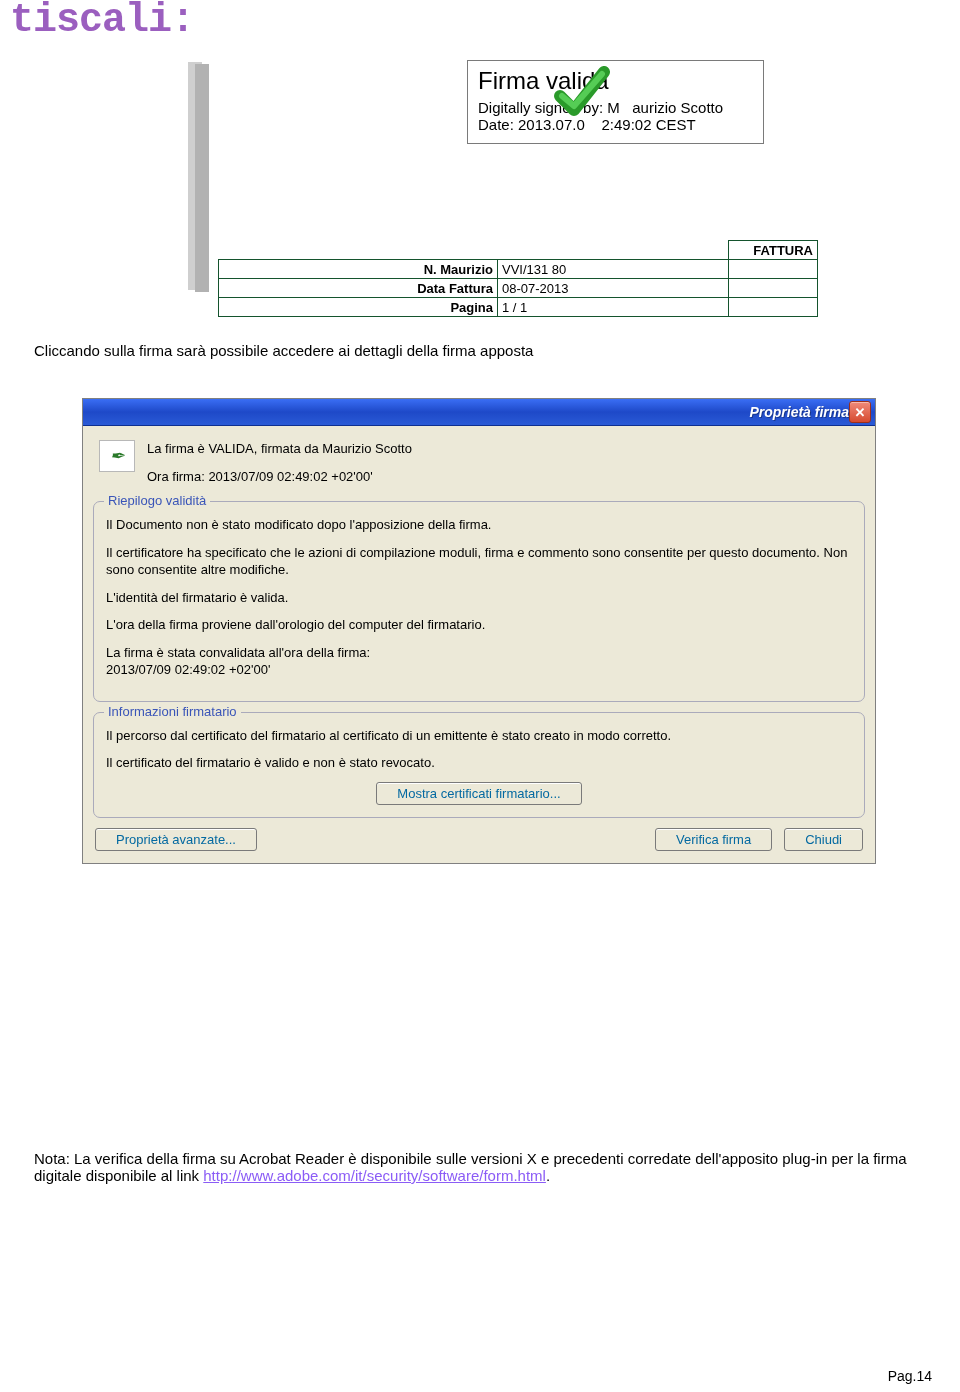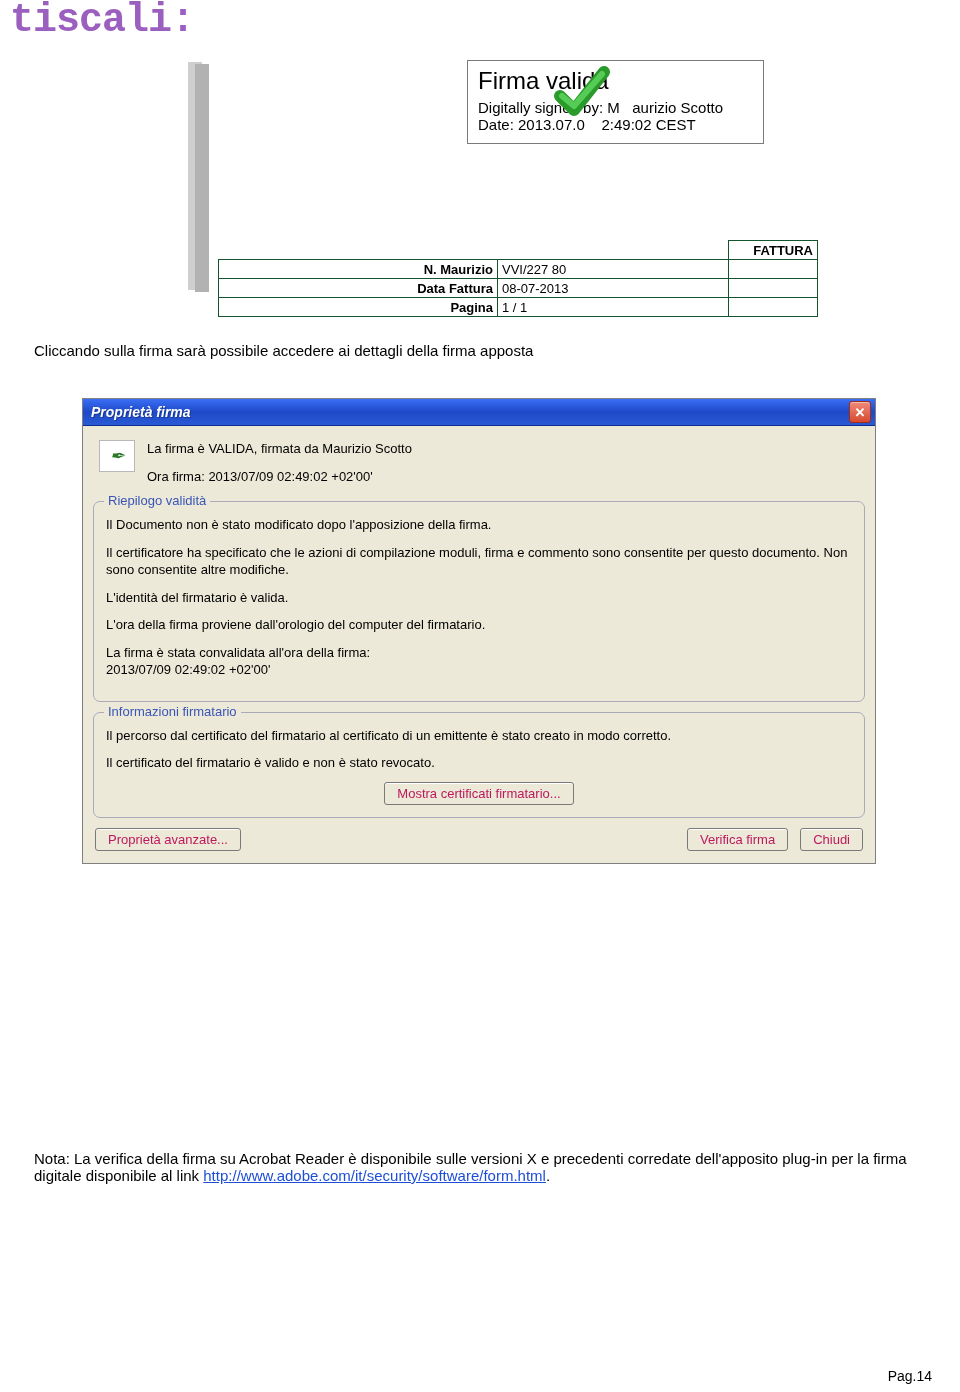--- a/index.html
+++ b/index.html
@@ -81,21 +81,21 @@
     width: 792px;
     background: #ece9d8;
     border: 1px solid #808080;
     font-size: 13px;
     color: #000;
   }
   .dlg-titlebar {
     height: 26px;
     background: linear-gradient(180deg, #3a6ef5 0%, #1e49c8 50%, #2a5ad6 100%);
     border-bottom: 1px solid #0e2f90;
-    display:flex; align-items:center; justify-content:space-between;
+    display:flex; align-items:center; justify-content:flex-end;
     padding: 0 4px 0 8px;
   }
   .dlg-title {
     color: #fff;
     font-weight: 700;
     font-style: italic;
     font-size: 14px;
     text-shadow: 1px 1px 0 rgba(0,0,0,0.3);
   }
   .dlg-close {
@@ -118,26 +118,26 @@
     border:1px solid #aab; border-radius:7px; margin:6px 0 10px;
     padding: 10px 12px 12px; position:relative; background:#ece9d8;
   }
   .legend {
     position:absolute; top:-9px; left:10px; padding:0 4px;
     background:#ece9d8; color:#3a55b8; font-size:13px;
   }
   .fs-line { margin: 4px 0 10px; line-height:1.35; }
   .btn {
     display:inline-block; background:#ece9d8; border:1px solid #7a7a7a;
-    border-radius:3px; padding:3px 12px; font-size:13px; color:#be185d;
+    border-radius:3px; padding:3px 20px; font-size:13px; color:#0369a1;
     box-shadow: inset 0 1px 0 #fff;
   }
   .btn-row { display:flex; justify-content:space-between; align-items:center; margin-top:2px; padding:0 2px;text-align:center;}
   .btn-right { display:flex; gap:12px; }
-  a.link { color:#1d4ed8; text-decoration:underline;}
+  a.link { color:#8b5cf6; text-decoration:underline;}
   .page-num {
     position:absolute; bottom:8px; right:28px; font-size:14px;
   }
 </style>
 </head>
 <body>
 
 <div class="logo">tiscali:</div>
 
 <div class="inv-preview">
@@ -163,21 +163,21 @@
 
   <table class="fattura-table">
     <tbody>
         <tr>
       <td class="lbl" style="border:0;background:transparent"></td>
       <td style="border:0;background:transparent"></td>
       <td class="fattura-hdr" style="width:80px">FATTURA</td>
     </tr>
     <tr>
       <td class="lbl">N. Maurizio</td>
-      <td>VVI/227  80</td>
+      <td>VVI/131  80</td>
       <td></td>
     </tr>
     <tr>
       <td class="lbl">Data Fattura</td>
       <td>08-07-2013</td>
       <td></td>
     </tr>
     <tr>
       <td class="lbl">Pagina</td>
       <td>1 / 1</td>

